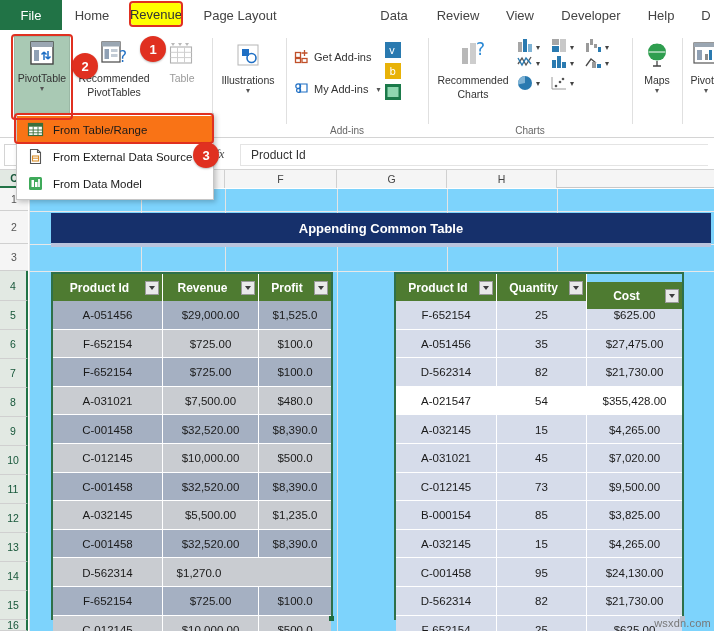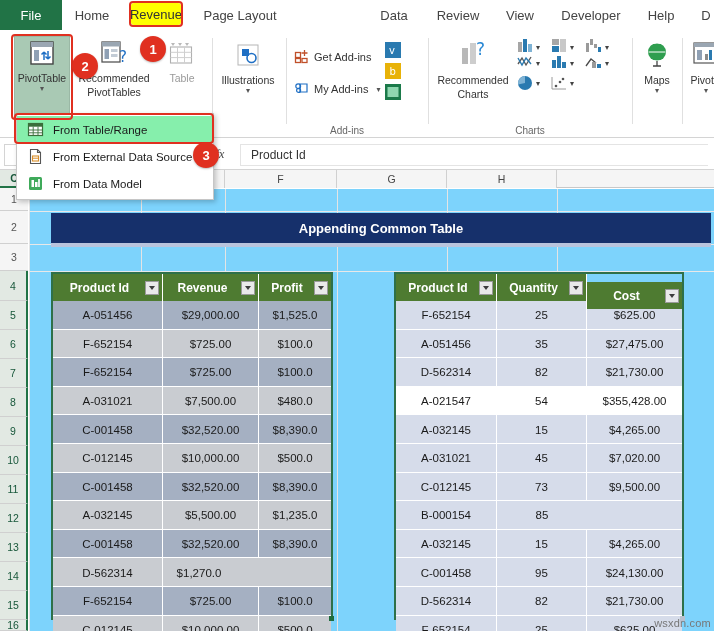--- a/index.html
+++ b/index.html
@@ -69,21 +69,21 @@
   .menu {
     position: absolute; left: 16px; top: 113px; width: 198px;
     background: #ffffff; border: 1px solid #c6c6c6;
     box-shadow: 2px 2px 5px rgba(0,0,0,0.22);
     z-index: 40; padding: 2px 0;
   }
   .menu-item {
     height: 27px; display: flex; align-items: center; gap: 9px;
     padding-left: 10px; font-size: 11.5px; color: #1a1a1a;
   }
-  .menu-item.hl { background: #86efac; text-align: center; }
+  .menu-item.hl { background: #f97316; text-align: center; }
   .menu-item .mi-icon { width: 17px; height: 17px; flex: 0 0 17px; }
 
   
   .fbar {
     position: absolute; left: 0; top: 140px; width: 714px; height: 30px;
     background: #fff; border-bottom: 1px solid #d4d4d4;
     display: flex; align-items: center;
   }
   .namebox {
     width: 196px; height: 22px; margin-left: 4px;
@@ -624,20 +624,21 @@
             <div class="xcell" style="width: 95px; height: 28.6px;">$7,020.00</div>
           </div>
           <div class="xrow" style="height: 28.6px; background: rgb(214, 220, 234); border-bottom: 1px solid rgb(255, 255, 255);">
             <div class="xcell" style="width: 101px; height: 28.6px;">C-012145</div>
             <div class="xcell" style="width: 90px; height: 28.6px;">73</div>
             <div class="xcell" style="width: 95px; height: 28.6px;">$9,500.00</div>
           </div>
           <div class="xrow" style="height: 28.6px; background: rgb(214, 220, 234); border-bottom: 1px solid rgb(255, 255, 255);">
             <div class="xcell" style="width: 101px; height: 28.6px;">B-000154</div>
             <div class="xcell" style="width: 90px; height: 28.6px;">85</div>
+            <div class="xcell" style="width: 95px; height: 28.6px;">$3,825.00</div>
           </div>
           <div class="xrow" style="height: 28.6px; background: rgb(214, 220, 234); border-bottom: 1px solid rgb(255, 255, 255);">
             <div class="xcell" style="width: 101px; height: 28.6px;">A-032145</div>
             <div class="xcell" style="width: 90px; height: 28.6px;">15</div>
             <div class="xcell" style="width: 95px; height: 28.6px;">$4,265.00</div>
           </div>
           <div class="xrow" style="height: 28.6px; background: rgb(214, 220, 234); border-bottom: 1px solid rgb(255, 255, 255);">
             <div class="xcell" style="width: 101px; height: 28.6px;">C-001458</div>
             <div class="xcell" style="width: 90px; height: 28.6px;">95</div>
             <div class="xcell" style="width: 95px; height: 28.6px;">$24,130.00</div>

